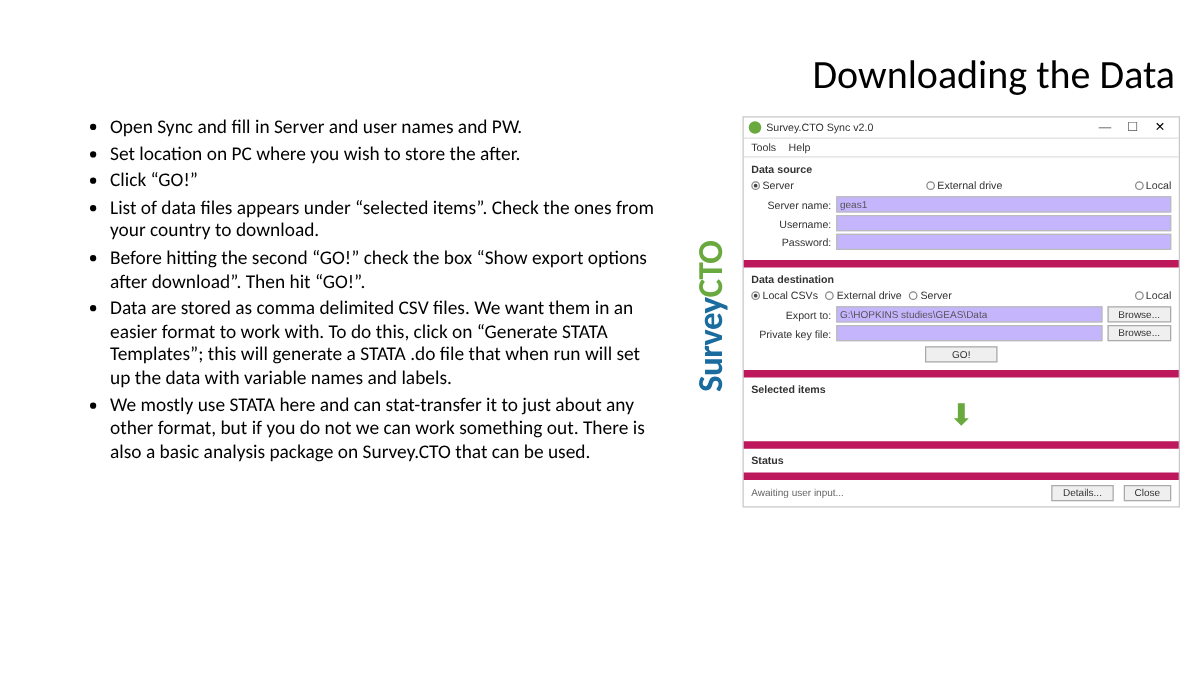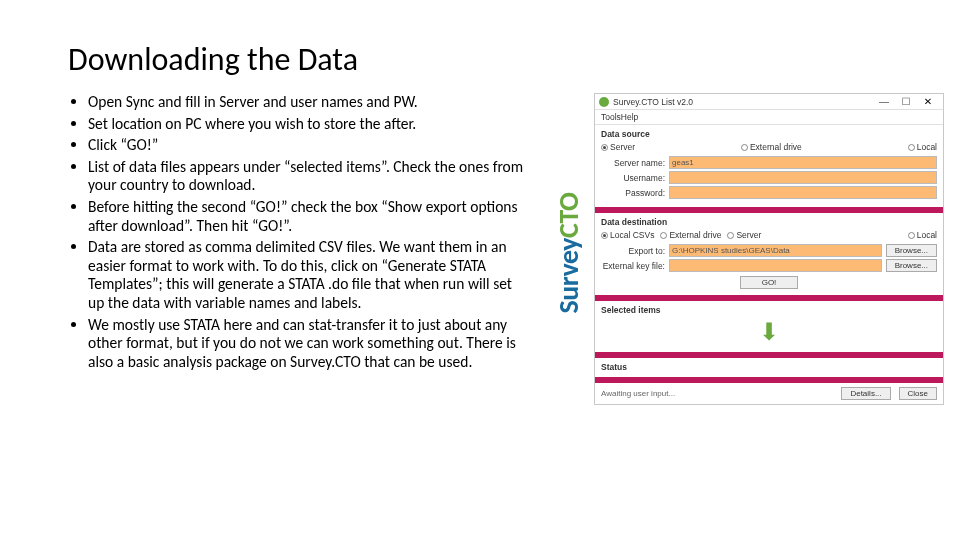--- a/index.html
+++ b/index.html
@@ -16,20 +16,21 @@
     padding: 40px 20px 20px 68px;
     box-sizing: border-box;
     height: 100%;
     position: relative;
   }
   .title {
     font-size: 32px;
     font-weight: 400;
     color: #000;
     margin: 0 0 14px 0;
+    text-align: right;
   }
   .content-row {
     display: flex;
     align-items: flex-start;
   }
   .bullets {
     flex: 0 0 460px;
     font-size: 15.5px;
     line-height: 1.2;
     color: #000;
@@ -89,20 +90,21 @@
   .mw-title { flex: 1; }
   .mw-ctrl {
     width: 22px;
     text-align: center;
     font-size: 10px;
     color: #555;
   }
   .mw-close { color: #000; }
   .mw-menu {
     display: flex;
+    gap: 10px;
     padding: 2px 6px;
     border-bottom: 1px solid #e0e0e0;
   }
   .mw-section {
     padding: 4px 6px 6px 6px;
     border-bottom: 6px solid #be185d;
   }
   .mw-section:last-child { border-bottom: none; }
   .mw-sec-title {
     font-weight: 700;
@@ -143,21 +145,21 @@
     text-align: right;
     padding-right: 4px;
   }
   .mw-input {
     flex: 1;
     border: 1px solid #bbb;
     height: 11px;
     padding: 0 2px;
     font-size: 8px;
     line-height: 11px;
-    background: #fdba74;
+    background: #c4b5fd;
     color: #555;
   }
   .mw-btn {
     border: 1px solid #aaa;
     background: #efefef;
     padding: 1px 8px;
     font-size: 8px;
     margin-left: 4px;
     color: #333;
   }
@@ -214,21 +216,21 @@
     <div class="figure">
       <div class="logo">
         <div class="logo-text">
           <span class="s-blue">Survey</span><span class="s-green">CTO</span>
         </div>
       </div>
 
       <div class="mini-window">
         <div class="mw-titlebar">
           <span class="mw-icon"></span>
-          <span class="mw-title">Survey.CTO List v2.0</span>
+          <span class="mw-title">Survey.CTO Sync v2.0</span>
           <span class="mw-ctrl">—</span>
           <span class="mw-ctrl">☐</span>
           <span class="mw-ctrl mw-close">✕</span>
         </div>
         <div class="mw-menu">
           <span>Tools</span>
           <span>Help</span>
         </div>
 
         <div class="mw-section">
@@ -262,21 +264,21 @@
             <span><span class="mw-radio"></span><span>Server</span></span>
             <span style="flex:1"></span>
             <span><span class="mw-radio"></span><span>Local</span></span>
           </div>
           <div class="mw-row">
             <span class="mw-label">Export to:</span>
             <span class="mw-input">G:\HOPKINS studies\GEAS\Data</span>
             <span class="mw-btn">Browse...</span>
           </div>
           <div class="mw-row">
-            <span class="mw-label">External key file:</span>
+            <span class="mw-label">Private key file:</span>
             <span class="mw-input"></span>
             <span class="mw-btn">Browse...</span>
           </div>
           <span class="mw-btn mw-go">GO!</span>
         </div>
 
         <div class="mw-section">
           <div class="mw-sec-title">Selected items</div>
           <div class="mw-arrow">⬇</div>
         </div>

